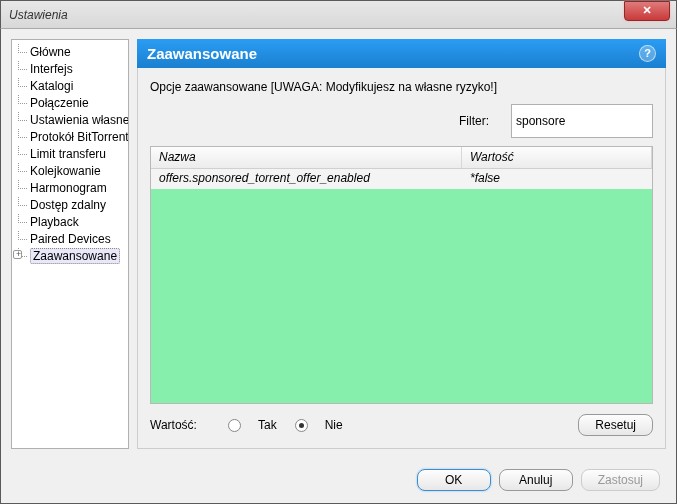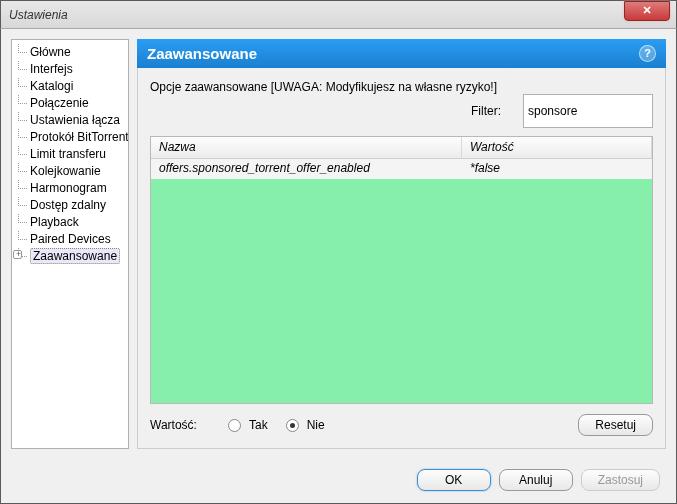--- a/index.html
+++ b/index.html
@@ -132,30 +132,30 @@
   }
   .panel-body {
     border: 1px solid #ccc;
     border-top: none;
     flex: 1;
     padding: 12px;
     background: #f0f0f0;
     display: flex;
     flex-direction: column;
   }
-  .warning-line { }
+  .warning-line { margin-bottom: 10px; }
   .filter-row {
     display: flex;
     justify-content: flex-end;
     align-items: center;
     gap: 22px;
     margin-bottom: 8px;
   }
   .filter-input {
-    width: 130px;
+    width: 142px;
     height: 20px;
     border: 1px solid #b0b0b0;
     background: #fff;
     padding: 16px 4px;
     font: inherit;
   }
   .table-box {
     border: 1px solid #b8b8b8;
     background: #86efac;
     flex: 1;
@@ -183,21 +183,21 @@
   .td { padding: 2px 8px; }
   .td.name { flex: 1; }
   .td.val { width: 190px; }
   .value-row {
     display: flex;
     align-items: center;
     gap: 18px;
     padding-top: 10px;
   }
   .value-row .lbl { width: 60px; }
-  .radio-wrap { display: flex; align-items: center; gap: 8px; }
+  .radio-wrap { display: flex; align-items: center; gap: 17px; }
   .radio {
     width: 13px; height: 13px;
     border: 1px solid #888;
     border-radius: 50%;
     background: #fff;
     position: relative;
     display: inline-block;
   }
   .radio.checked::after {
     content: "";
@@ -239,21 +239,21 @@
     <div class="close-btn">✕</div>
   </div>
 
   <div class="client">
     <div class="main-area">
       <div class="tree">
           <div class="tree-item"><span>Główne</span></div>
           <div class="tree-item"><span>Interfejs</span></div>
           <div class="tree-item"><span>Katalogi</span></div>
           <div class="tree-item"><span>Połączenie</span></div>
-          <div class="tree-item"><span>Ustawienia łącza</span></div>
+          <div class="tree-item"><span>Ustawienia własne</span></div>
           <div class="tree-item"><span>Protokół BitTorrent</span></div>
           <div class="tree-item"><span>Limit transferu</span></div>
           <div class="tree-item"><span>Kolejkowanie</span></div>
           <div class="tree-item"><span>Harmonogram</span></div>
           <div class="tree-item"><span>Dostęp zdalny</span></div>
           <div class="tree-item"><span>Playback</span></div>
           <div class="tree-item"><span>Paired Devices</span></div>
           <div class="tree-item selected has-expand"><span class="expander">+</span><span>Zaawansowane</span></div>
         </div>
 

